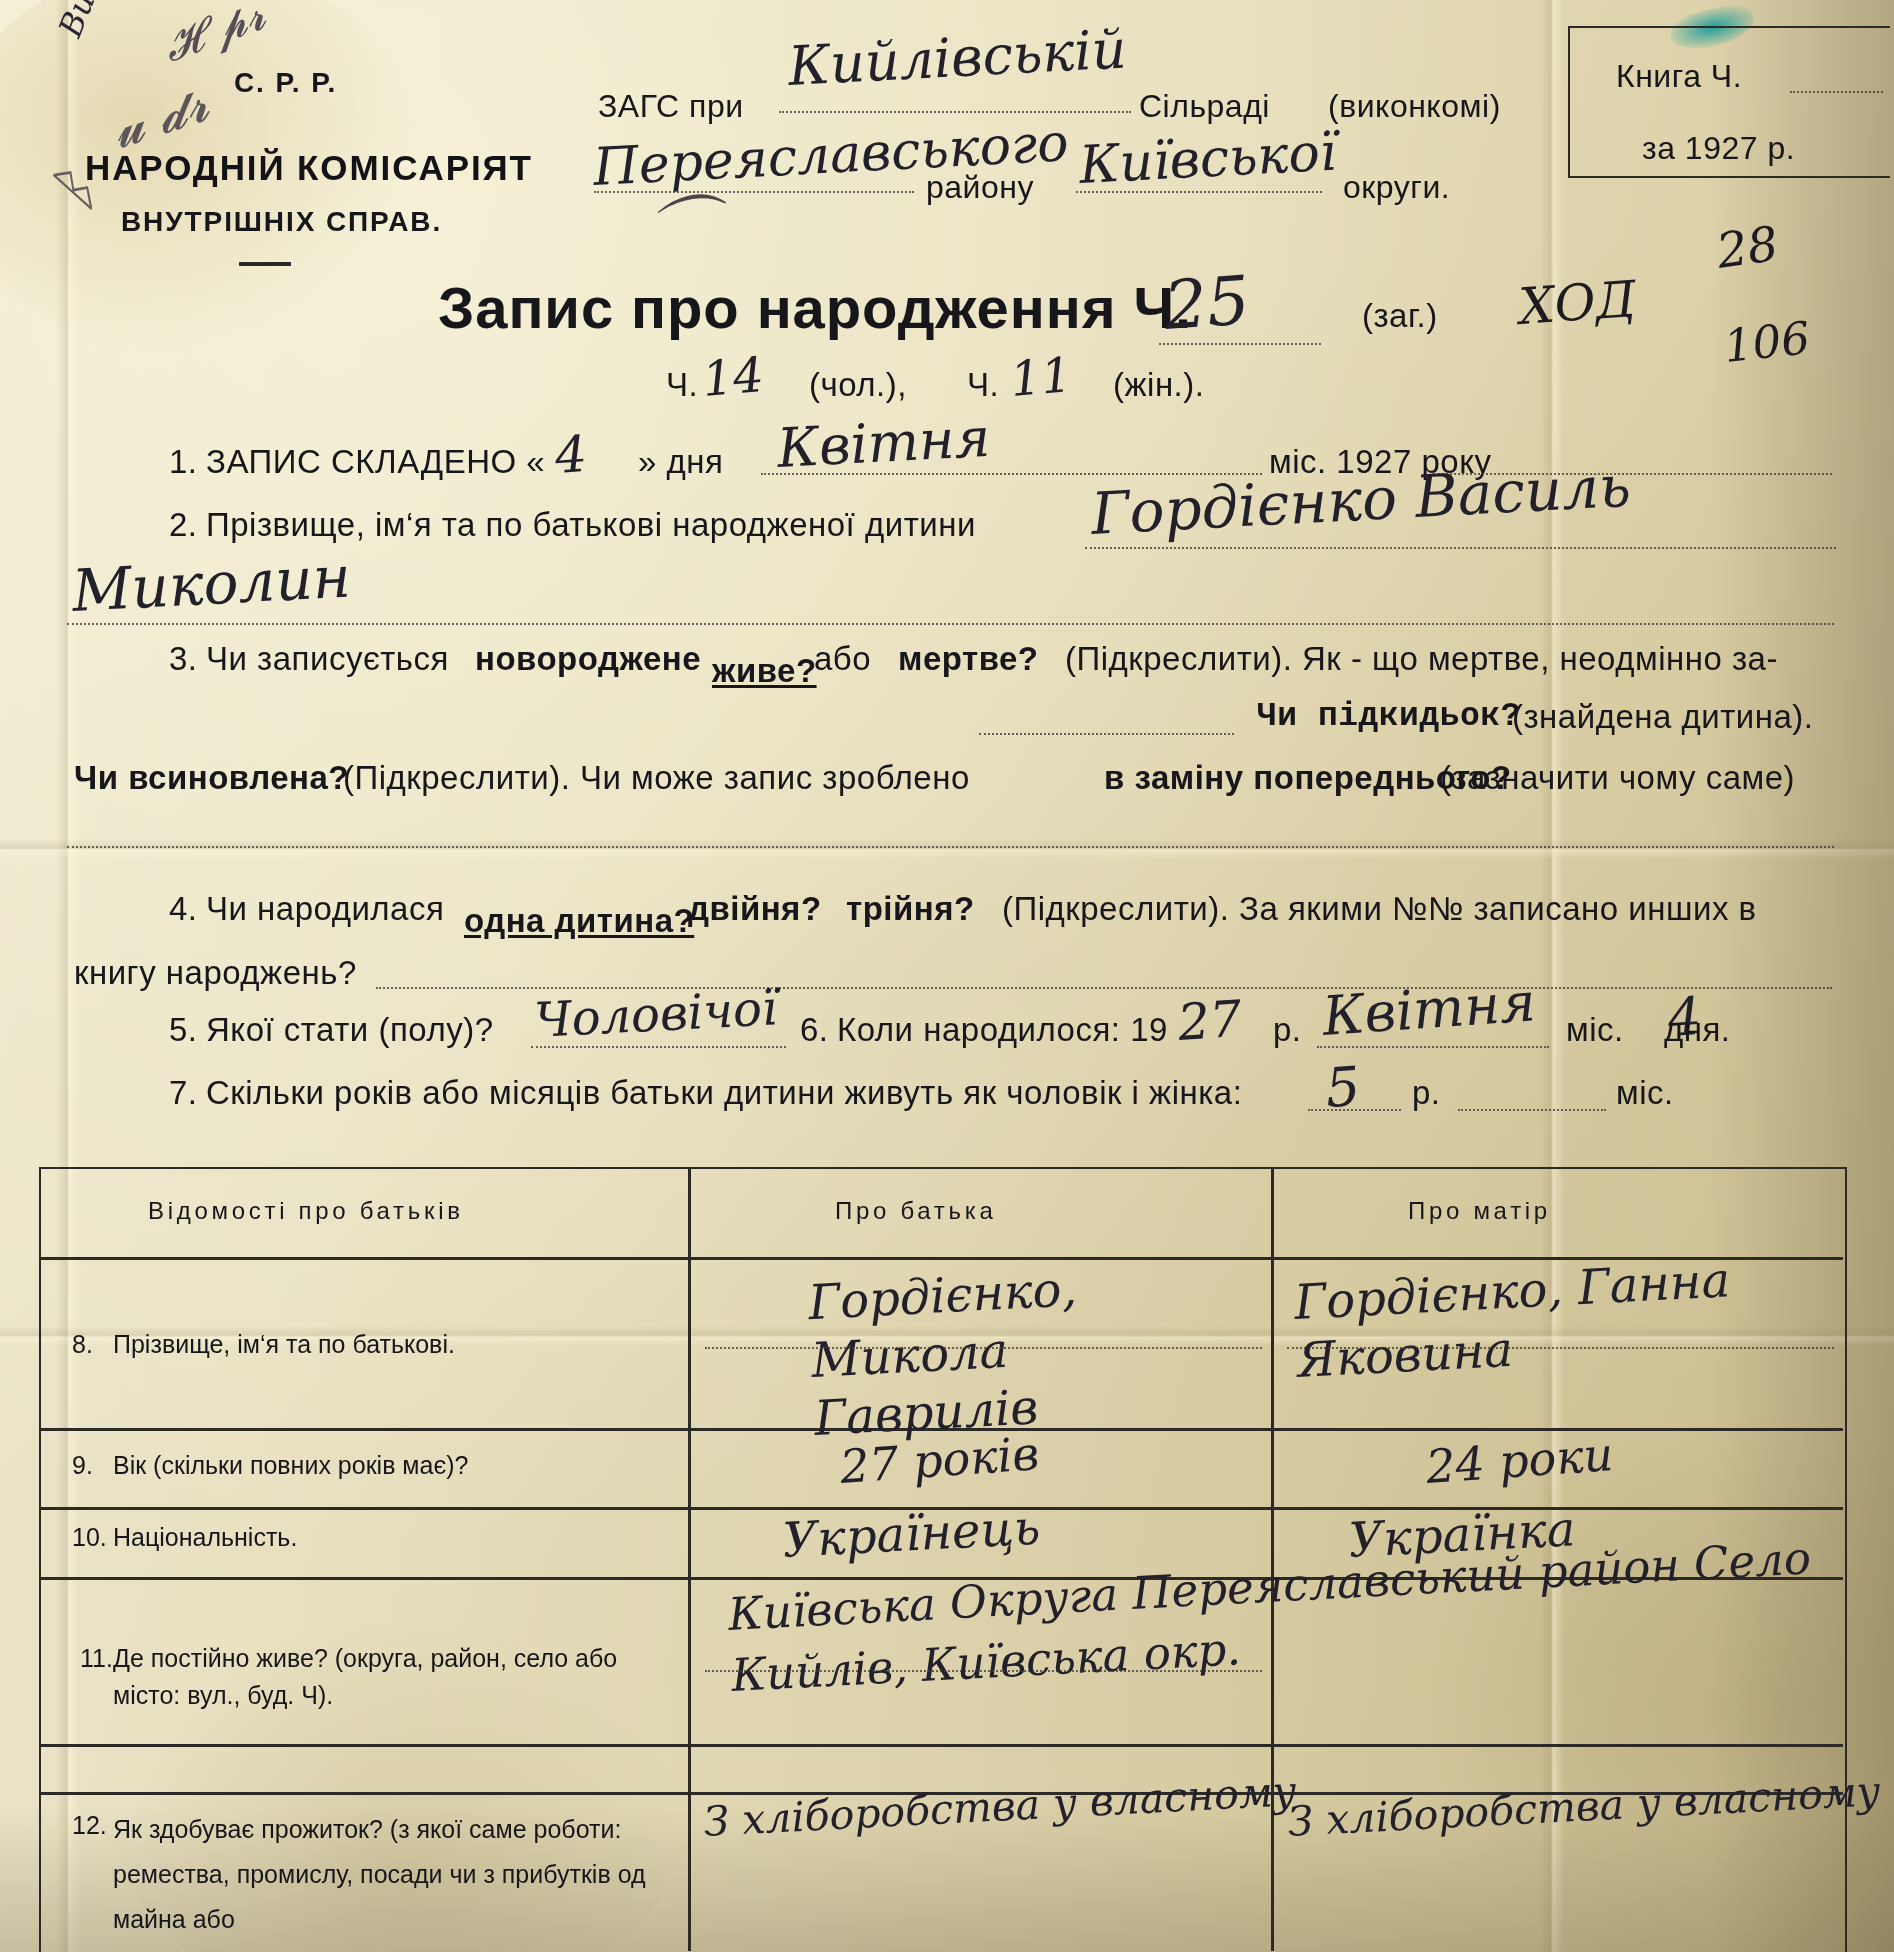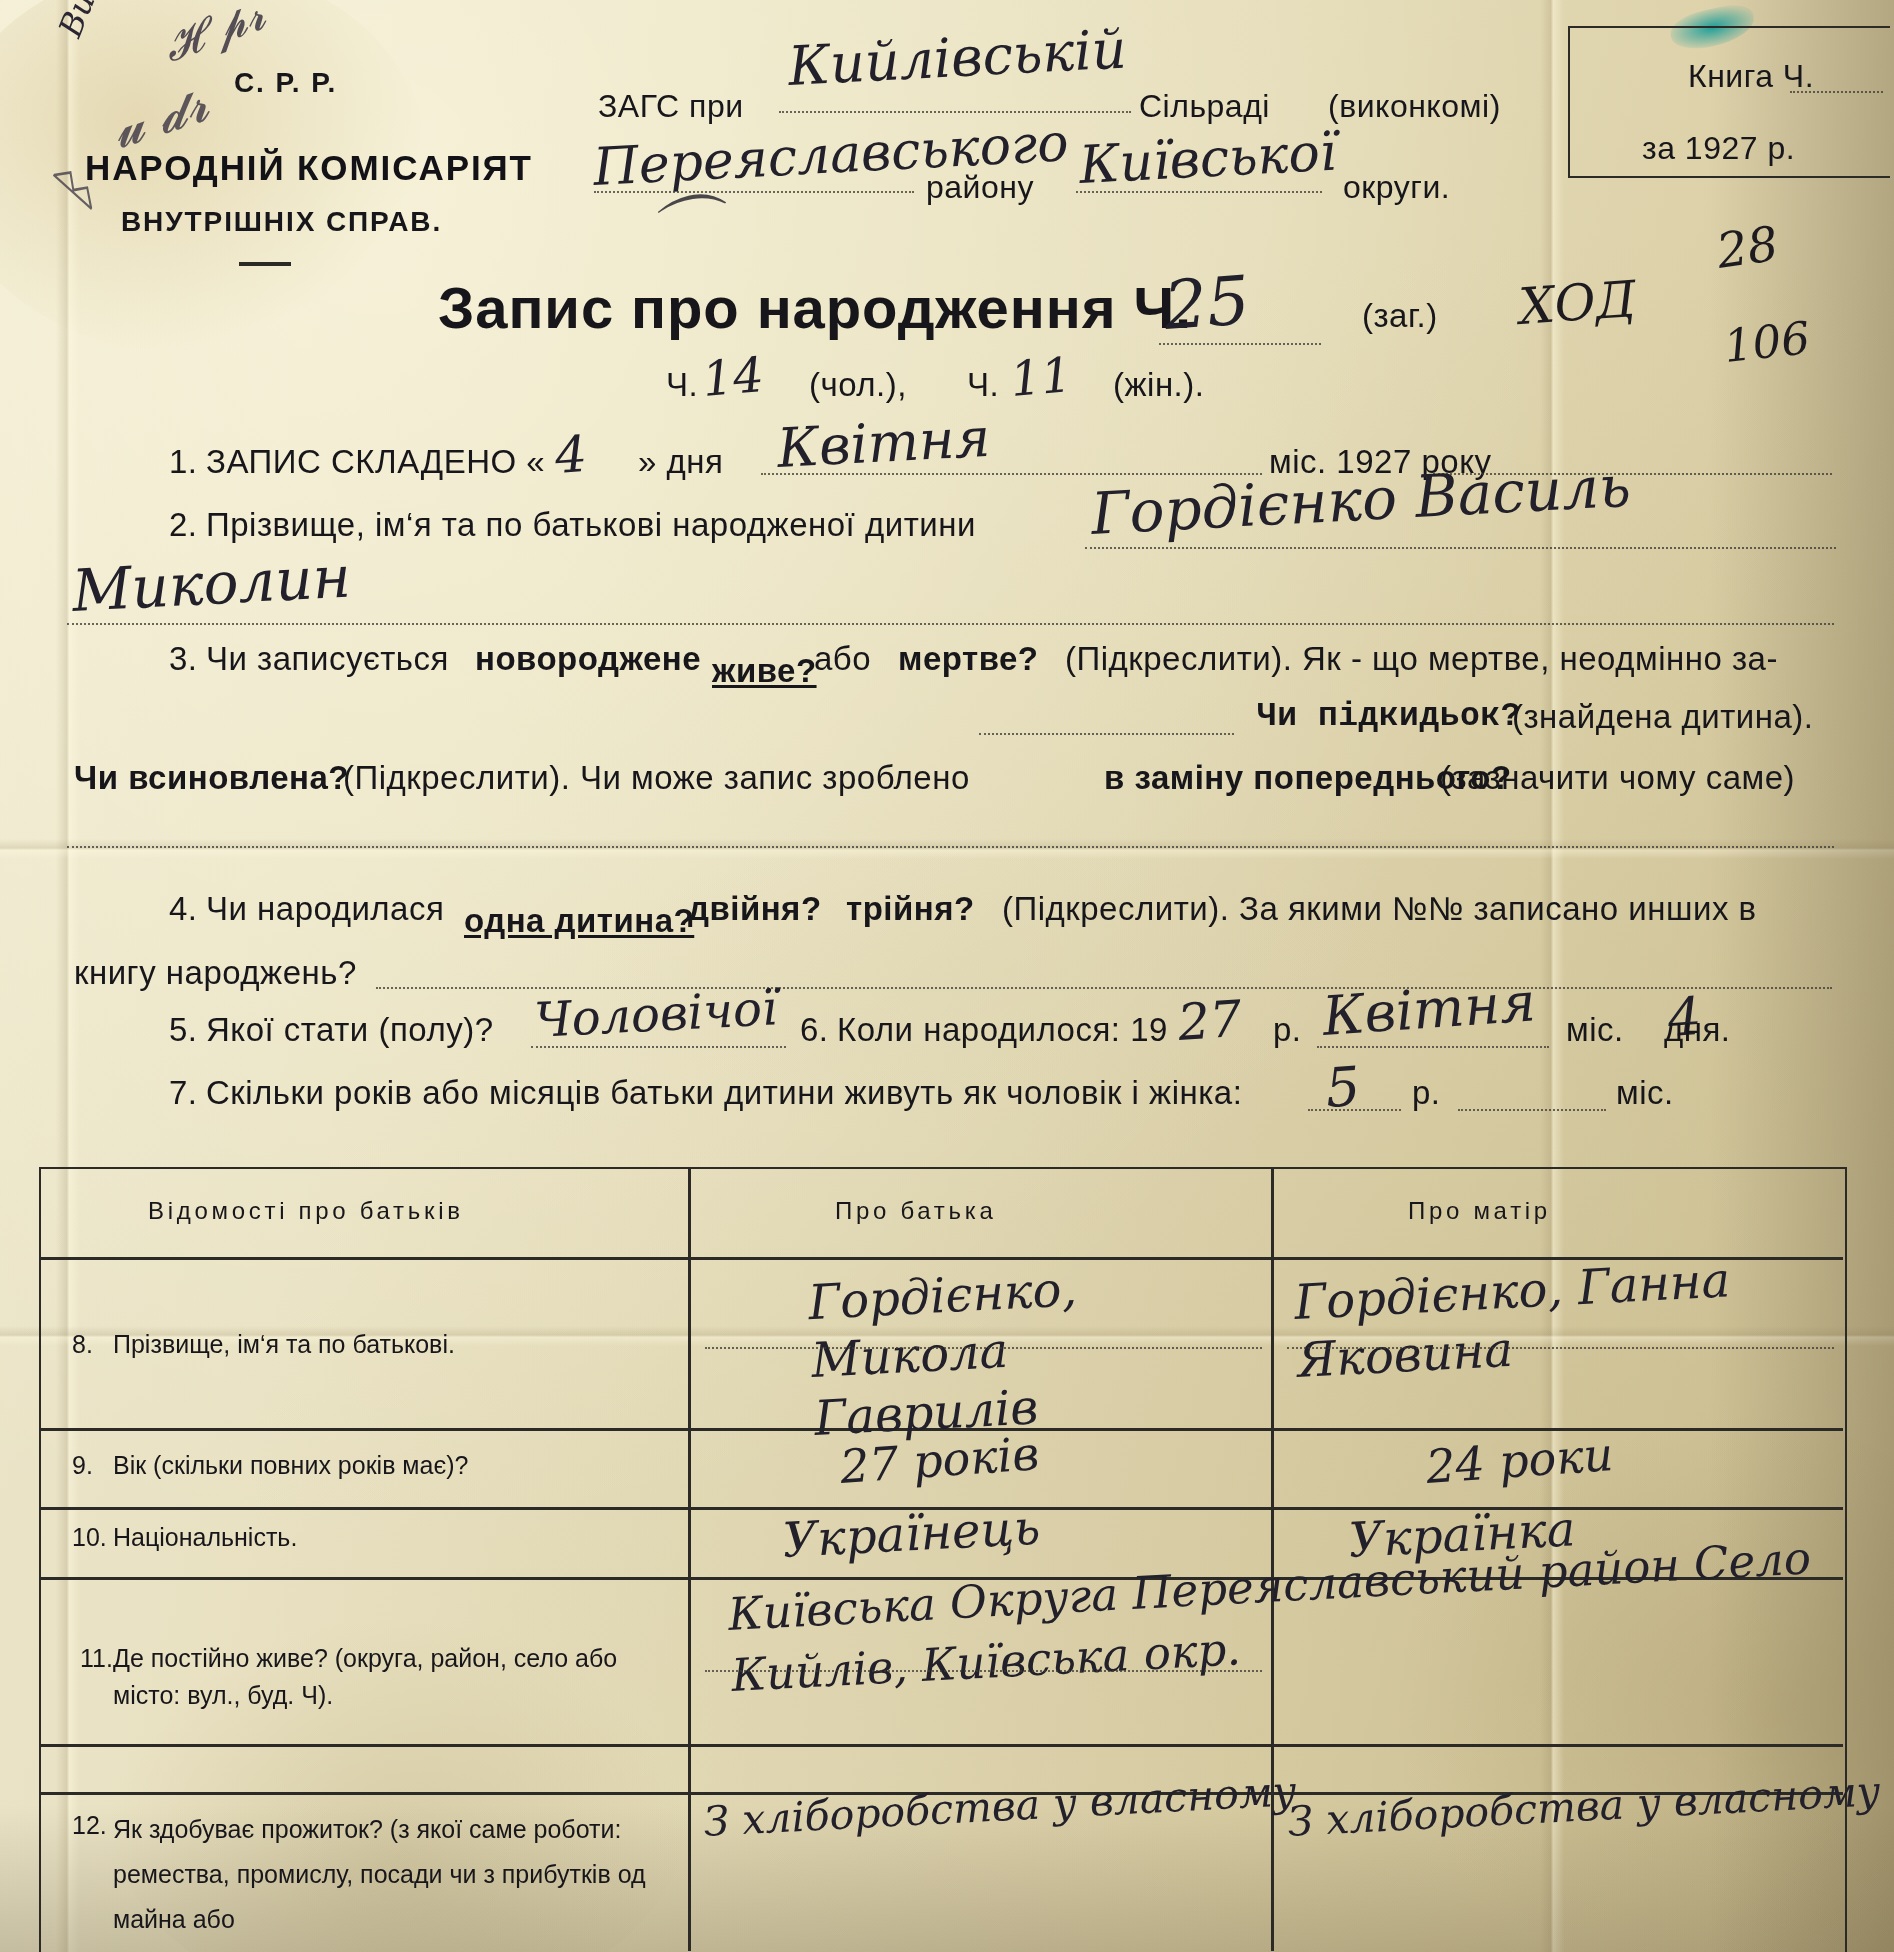--- a/index.html
+++ b/index.html
@@ -182,21 +182,21 @@
   <div class="pt" style="left:1328px; top:88px; font-size:32px;">(виконкомі)</div>
 
   <div class="hw hw-ink" style="left:595px; top:137px; font-size:52px; transform:rotate(-3deg);">Переяславського</div>
   <div class="dots" style="left:594px; top:191px; width:320px;"></div>
   <div class="pt" style="left:926px; top:169px; font-size:32px;">району</div>
   <div class="hw hw-ink" style="left:1081px; top:135px; font-size:52px; transform:rotate(-3deg);">Київської</div>
   <div class="dots" style="left:1076px; top:191px; width:246px;"></div>
   <div class="pt" style="left:1343px; top:169px; font-size:32px;">округи.</div>
 
   <div class="bookbox" style="left:1568px; top:26px; width:320px; height:148px;"></div>
-  <div class="pt" style="left:1688px; top:58px; font-size:32px;">Книга Ч.</div>
+  <div class="pt" style="left:1616px; top:58px; font-size:32px;">Книга Ч.</div>
   <div class="dots" style="left:1790px; top:91px; width:93px;"></div>
   <div class="pt" style="left:1642px; top:130px; font-size:32px;">за 1927 р.</div>
 
   <div class="hw" style="left:649px; top:186px; font-size:83px; color:#2c2a33; transform:rotate(-8deg); opacity:.85;">⌒</div>
 
   <div class="pt bold" style="left:438px; top:274px; font-size:58px; letter-spacing:0.9px;">Запис про народження Ч.</div>
   <div class="hw hw-ink" style="left:1167px; top:267px; font-size:67px; transform:rotate(-4deg);">25</div>
   <div class="dots" style="left:1159px; top:343px; width:162px;"></div>
   <div class="pt" style="left:1362px; top:297px; font-size:33px;">(заг.)</div>
 

